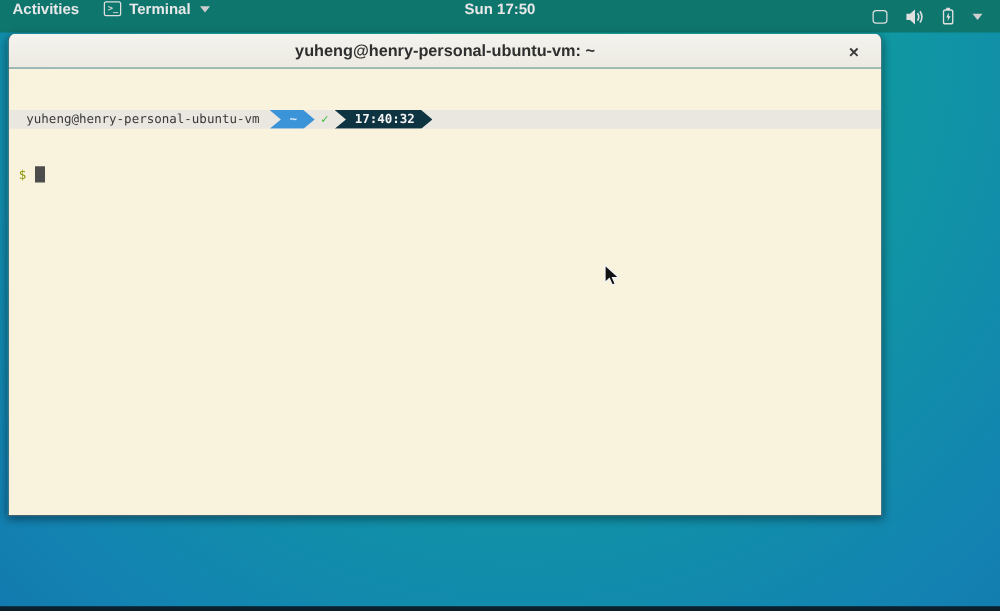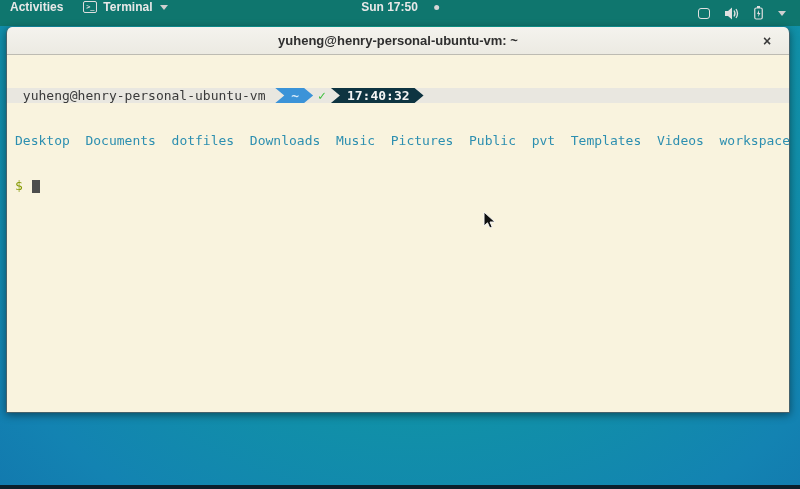--- a/index.html
+++ b/index.html
@@ -33,34 +33,34 @@
     font-family:"DejaVu Sans Mono", monospace; font-size:7px; font-weight:bold;
     line-height:10px; text-align:center; color:#dedede;
   }
   .caret-down {
     width:0; height:0; border-left:4px solid transparent;
     border-right:4px solid transparent; border-top:5px solid #cfcfcf;
     display:inline-block; margin-left:2px;
   }
   .tb-clock {
     position:absolute; left:50%; transform:translateX(-50%);
-    display:flex; align-items:center; gap:16px; cursor:pointer;
+    display:flex; align-items:center; gap:16px; cursor:pointer;flex-direction:column;
   }
   .notif-dot { width:5px; height:5px; border-radius:50%; background:#d6d6d6; }
   .tb-right {
     position:absolute; right:0; top:0; height:26px;
     display:flex; align-items:center; gap:15px; padding-right:14px; cursor:pointer;
   }
   .screen-icon { width:12px; height:11px; border:1.5px solid #e0e0e0; border-radius:3px; }
   .chev { width:0; height:0; border-left:4px solid transparent;
     border-right:4px solid transparent; border-top:5px solid #cfcfcf; }
 
   
   .window {
-    position:absolute; left:6px; top:27px; width:784px; height:386px;
+    position:absolute; left:6px; top:27px; width:700px; height:386px;
     border-radius:6px 6px 0 0;
     box-shadow:0 2px 8px rgba(0,0,0,.45);
     border:1px solid #45626c; border-top:none;
     display:flex; flex-direction:column; overflow:hidden;
   }
   .titlebar {
     height:28px; background:linear-gradient(#f4f3ee,#eceae2);
     border-bottom:1px solid #bdbbb2;
     display:flex; align-items:center; justify-content:center;
     position:relative; flex:0 0 auto;
@@ -68,21 +68,21 @@
   .title-text { font-size:13px; font-weight:bold; color:#2f2f2f; }
   .close-btn {
     position:absolute; right:12px; top:4px; width:20px; height:20px;
     font-size:14px; font-weight:bold; color:#3a3a3a; text-align:center;
     line-height:20px; cursor:pointer;
   }
 
   .terminal {
     flex:1; background:#f9f3de;
     font-family:"DejaVu Sans Mono", monospace;
-    font-size:13px; line-height:15px; color:#3a3a3a;
+    font-size:10px; line-height:15px; color:#3a3a3a;
     padding-top:3px; white-space:pre; cursor:text; overflow:hidden;
   }
   .line { padding:0 8px; height:15px; }
   .line.band { background:#e9e7e0; }
 
   
   .pseg {
     display:inline-block; height:15px; line-height:15px;
     padding:0 14px 0 16px; margin:0 2px; vertical-align:top;
     clip-path:polygon(0 0, calc(100% - 9px) 0, 100% 50%, calc(100% - 9px) 100%, 0 100%, 9px 50%);
@@ -138,21 +138,20 @@
     </div>
   </div>
 
   <div class="window">
     <div class="titlebar">
       <span class="title-text">yuheng@henry-personal-ubuntu-vm: ~</span>
       <span class="close-btn">×</span>
     </div>
     <div class="terminal">
       <div class="line band"><span> yuheng@henry-personal-ubuntu-vm </span><span class="pseg blue"><span>~</span></span><span class="check">✓</span><span class="pseg dark"><span>17:40:32</span></span></div>
-      <div class="line ls-line"><span>Desktop</span>  <span>Documents</span>  <span>dotfiles</span>  <span>Downloads</span>  <span>Music</span>  <span>Pictures</span>  <span>Public</span>  <span>pvt</span>  <span>Templates</span>  <span>Videos</span>  <span>workspace</span></div>
       <div class="line"><span class="cmd-prompt">$</span> <span class="cursor-block"></span></div>
     </div>
   </div>
 
   <svg class="mouse" width="13" height="19" viewBox="0 0 13 19">
     <polygon points="1,1 1,15 4.5,11.8 6.8,17 9.2,16 7,11 12,11" fill="#111" stroke="#f5f5f5" stroke-width="1"></polygon>
   </svg>
 </div>
 
 </body></html>

